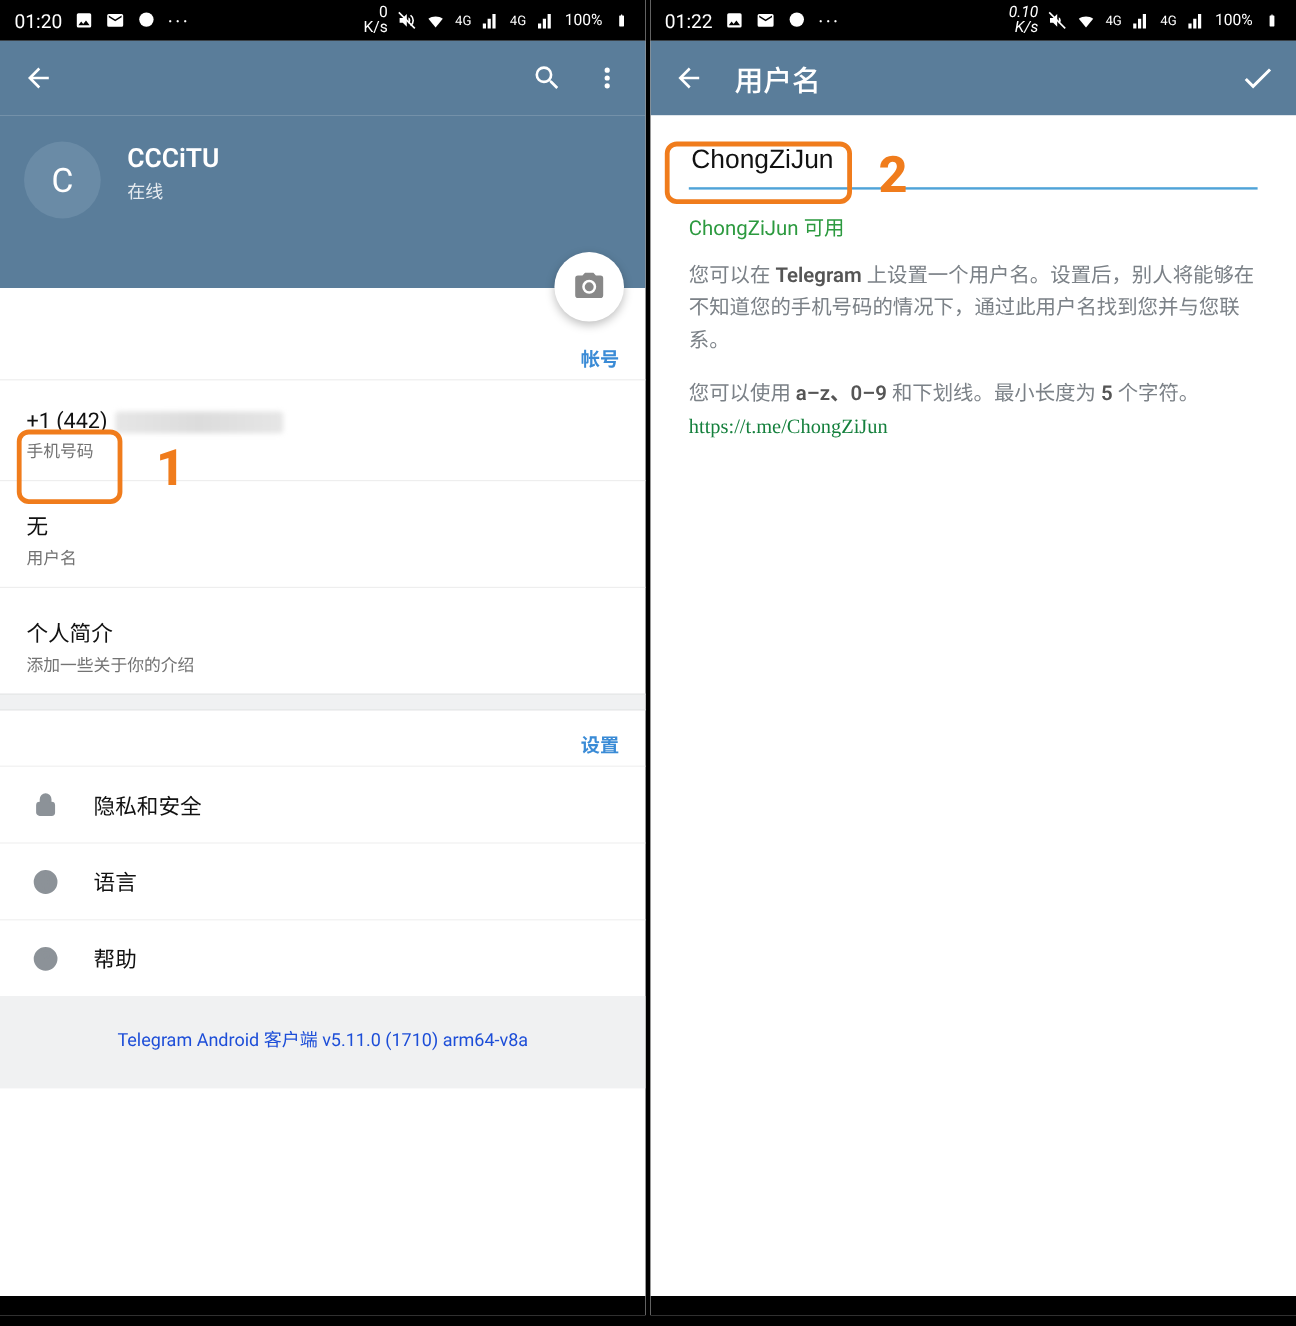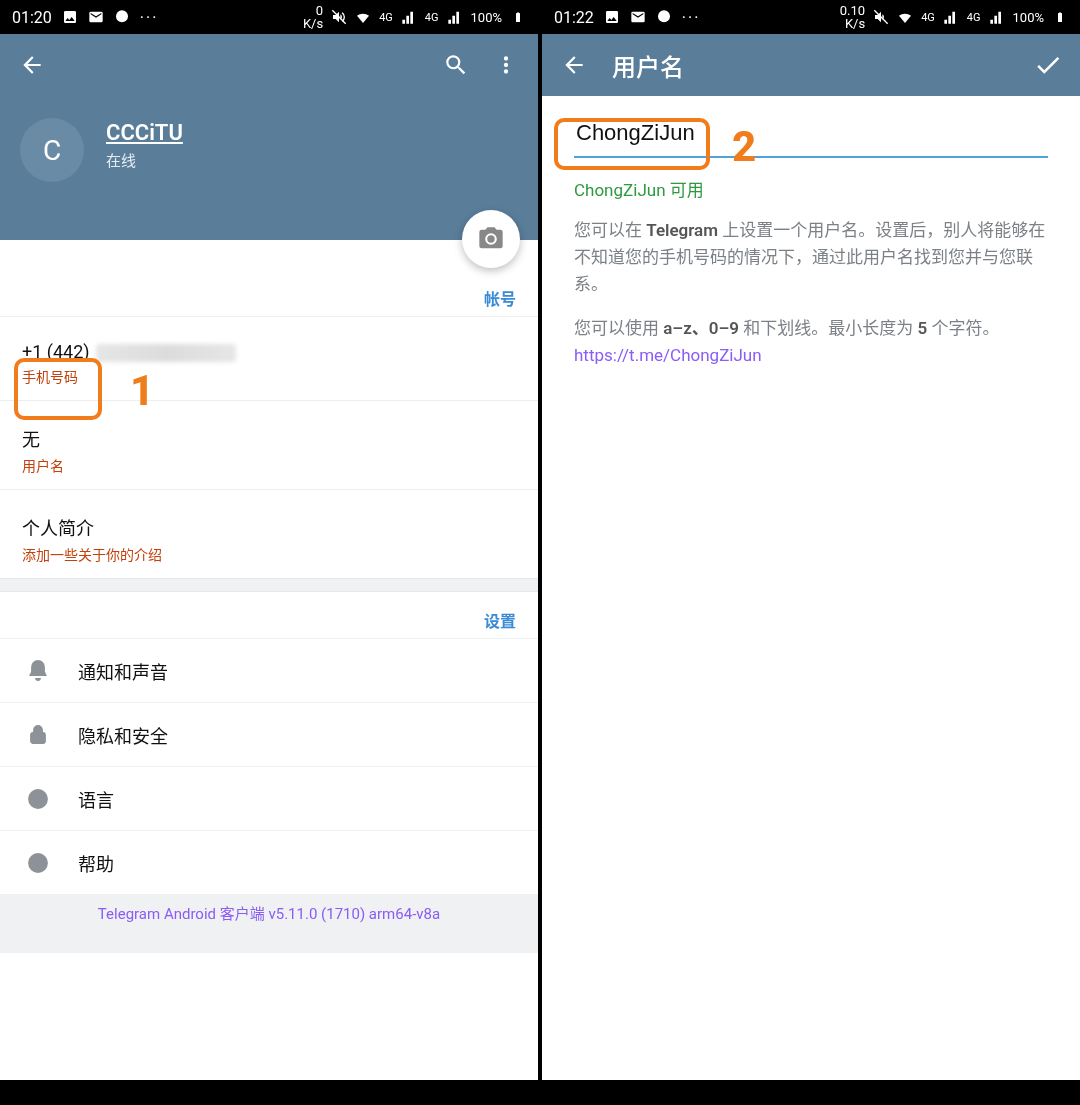--- a/index.html
+++ b/index.html
@@ -20,55 +20,55 @@
   .toolbar { height: 62px; background: #5a7d9a; color: #fff; display: flex; align-items: center; padding: 0 14px; }
   .toolbar .tb-icon { width: 36px; height: 36px; display: flex; align-items: center; justify-content: center; cursor: pointer; }
   .toolbar .tb-title { font-size: 24px; font-weight: 500; margin-left: 20px; }
   .toolbar .spacer { flex: 1; }
   .toolbar svg { fill: #fff; }
 
   
   .profile-header { position: relative; height: 144px; background: #5a7d9a; color: #fff; padding: 18px 20px 0 20px; display: flex; align-items: flex-start; }
   .avatar { width: 64px; height: 64px; border-radius: 50%; background: #6a8ba6; color: #fff; display: flex; align-items: center; justify-content: center; font-size: 28px; font-weight: 400; margin-top: 4px; }
   .profile-info { margin-left: 22px; margin-top: 6px; }
-  .profile-name { font-size: 22px; font-weight: 600; text-decoration: underline; }
+  .profile-name { font-size: 22px; font-weight: 600; }
   .profile-status { font-size: 15px; opacity: .85; margin-top: 4px; }
   .camera-fab { position: absolute; right: 18px; bottom: -28px; width: 58px; height: 58px; border-radius: 50%; background: #fff; box-shadow: 0 3px 8px rgba(0,0,0,.25); display: flex; align-items: center; justify-content: center; }
   .camera-fab svg { fill: #888; }
 
   
   .section-pad { padding: 16px 22px 6px; text-align: right; }
   .section-title { color: #3a8bd6; font-size: 16px; font-weight: 600; }
   .row { padding: 24px 22px 14px; border-top: 1px solid #eee; }
   .row:first-of-type { border-top: none; }
   .row .primary { font-size: 18px; color: #111; }
-  .row .secondary { font-size: 14px; color: #c2410c; margin-top: 4px; }
+  .row .secondary { font-size: 14px; color: #737373; margin-top: 4px; }
   .phone-redacted { display: inline-block; width: 140px; height: 18px; vertical-align: middle; background: linear-gradient(90deg,#e6e6e6,#dcdcdc,#e6e6e6); filter: blur(2px); border-radius: 3px; margin-left: 6px; }
   .gap { height: 14px; background: #f0f1f2; border-top: 1px solid #e5e6e7; border-bottom: 1px solid #e5e6e7; }
 
   .list-row { display: flex; align-items: center; height: 64px; padding: 0 22px; border-top: 1px solid #f0f0f0; cursor: pointer; }
   .list-row:first-of-type { border-top: none; }
   .list-row .li-icon { width: 32px; display: flex; justify-content: center; }
   .list-row .li-icon svg { fill: #8c9298; stroke: #8c9298; }
   .list-row .li-label { margin-left: 24px; font-size: 18px; color: #111; }
 
-  .footer { background: #f0f1f2; color: #8b5cf6; font-size: 15px; text-align: center; padding: 8px 10px 30px; }
+  .footer { background: #f0f1f2; color: #1d4ed8; font-size: 15px; text-align: center; padding: 26px 10px 30px; }
 
   
   .annot-box { position: absolute; border: 4px solid #f07c1c; border-radius: 10px; pointer-events: none; }
   .annot-num { position: absolute; color: #f07c1c; font-weight: 800; font-size: 42px; pointer-events: none; }
 
   
   .r-body { padding: 0 32px; }
   .username-input-wrap { margin: 18px 0 0 0; border-bottom: 2px solid #4fa3d8; padding: 6px 2px 10px 2px; }
   .username-input { border: none; outline: none; font-size: 22px; width: 100%; color: #111; background: transparent; }
   .avail { color: #2c9a3f; font-size: 17px; margin-top: 18px; }
   .help { color: #7b8187; font-size: 17px; line-height: 1.6; margin-top: 16px; }
   .help b { color: #555; font-weight: 600; }
-  .link { color: #8b5cf6; }
+  .link { color: #15803d; font-family: Liberation Serif, serif; }
 
   .bottom-navbar { position: absolute; bottom: 0; left: 0; right: 0; height: 16px; background: #000; }
 </style>
 </head>
 <body>
 
 <div class="stage">
 
   <div class="phone">
     <div class="statusbar">
@@ -179,29 +179,20 @@
       <div class="primary">个人简介</div>
       <div class="secondary">添加一些关于你的介绍</div>
     </div>
 
     <div class="gap"></div>
 
     <div class="section-pad">
         <div class="section-title">设置</div>
       </div>
 
-    <div class="list-row">
-      <span class="li-icon">
-          <svg viewBox="0 0 24 24" width="24" height="24" fill="none" stroke-width="1.8">
-            <path d="M6 8a6 6 0 0 1 12 0v5l1.5 3h-15L6 13V8z"></path>
-            <path d="M10 19a2 2 0 0 0 4 0"></path>
-          </svg>
-        </span>
-      <span class="li-label">通知和声音</span>
-    </div>
     <div class="list-row">
       <span class="li-icon">
           <svg viewBox="0 0 24 24" width="24" height="24" fill="none" stroke-width="1.8">
             <rect x="5" y="10" width="14" height="10" rx="2"></rect>
             <path d="M8 10V7a4 4 0 0 1 8 0v3"></path>
           </svg>
         </span>
       <span class="li-label">隐私和安全</span>
     </div>
     <div class="list-row">
@@ -247,21 +238,21 @@
             </svg>
           </span>
         <span class="sb-icon">
             <svg viewBox="0 0 24 24" width="16" height="16">
               <circle cx="12" cy="11" r="9"></circle>
             </svg>
           </span>
         <span class="dots">···</span>
       </div>
       <div class="sb-right">
-        <span style="white-space:pre; text-align:right; line-height:1;">0.10
+        <span style="white-space:pre; text-align:right; line-height:1;font-style:italic;">0.10
 K/s</span>
         <span class="sb-icon">
             <svg viewBox="0 0 24 24" width="16" height="16">
               <path d="M16.5 12A4.5 4.5 0 0 0 14 8v8a4.5 4.5 0 0 0 2.5-4zM3 9v6h4l5 5V4L7 9H3z"></path>
               <path d="M2 2l20 20" stroke="#fff" stroke-width="2"></path>
             </svg>
           </span>
         <span class="sb-icon">
             <svg viewBox="0 0 24 24" width="18" height="18">
               <path d="M12 21l9-11c-5-4-13-4-18 0l9 11z"></path>

